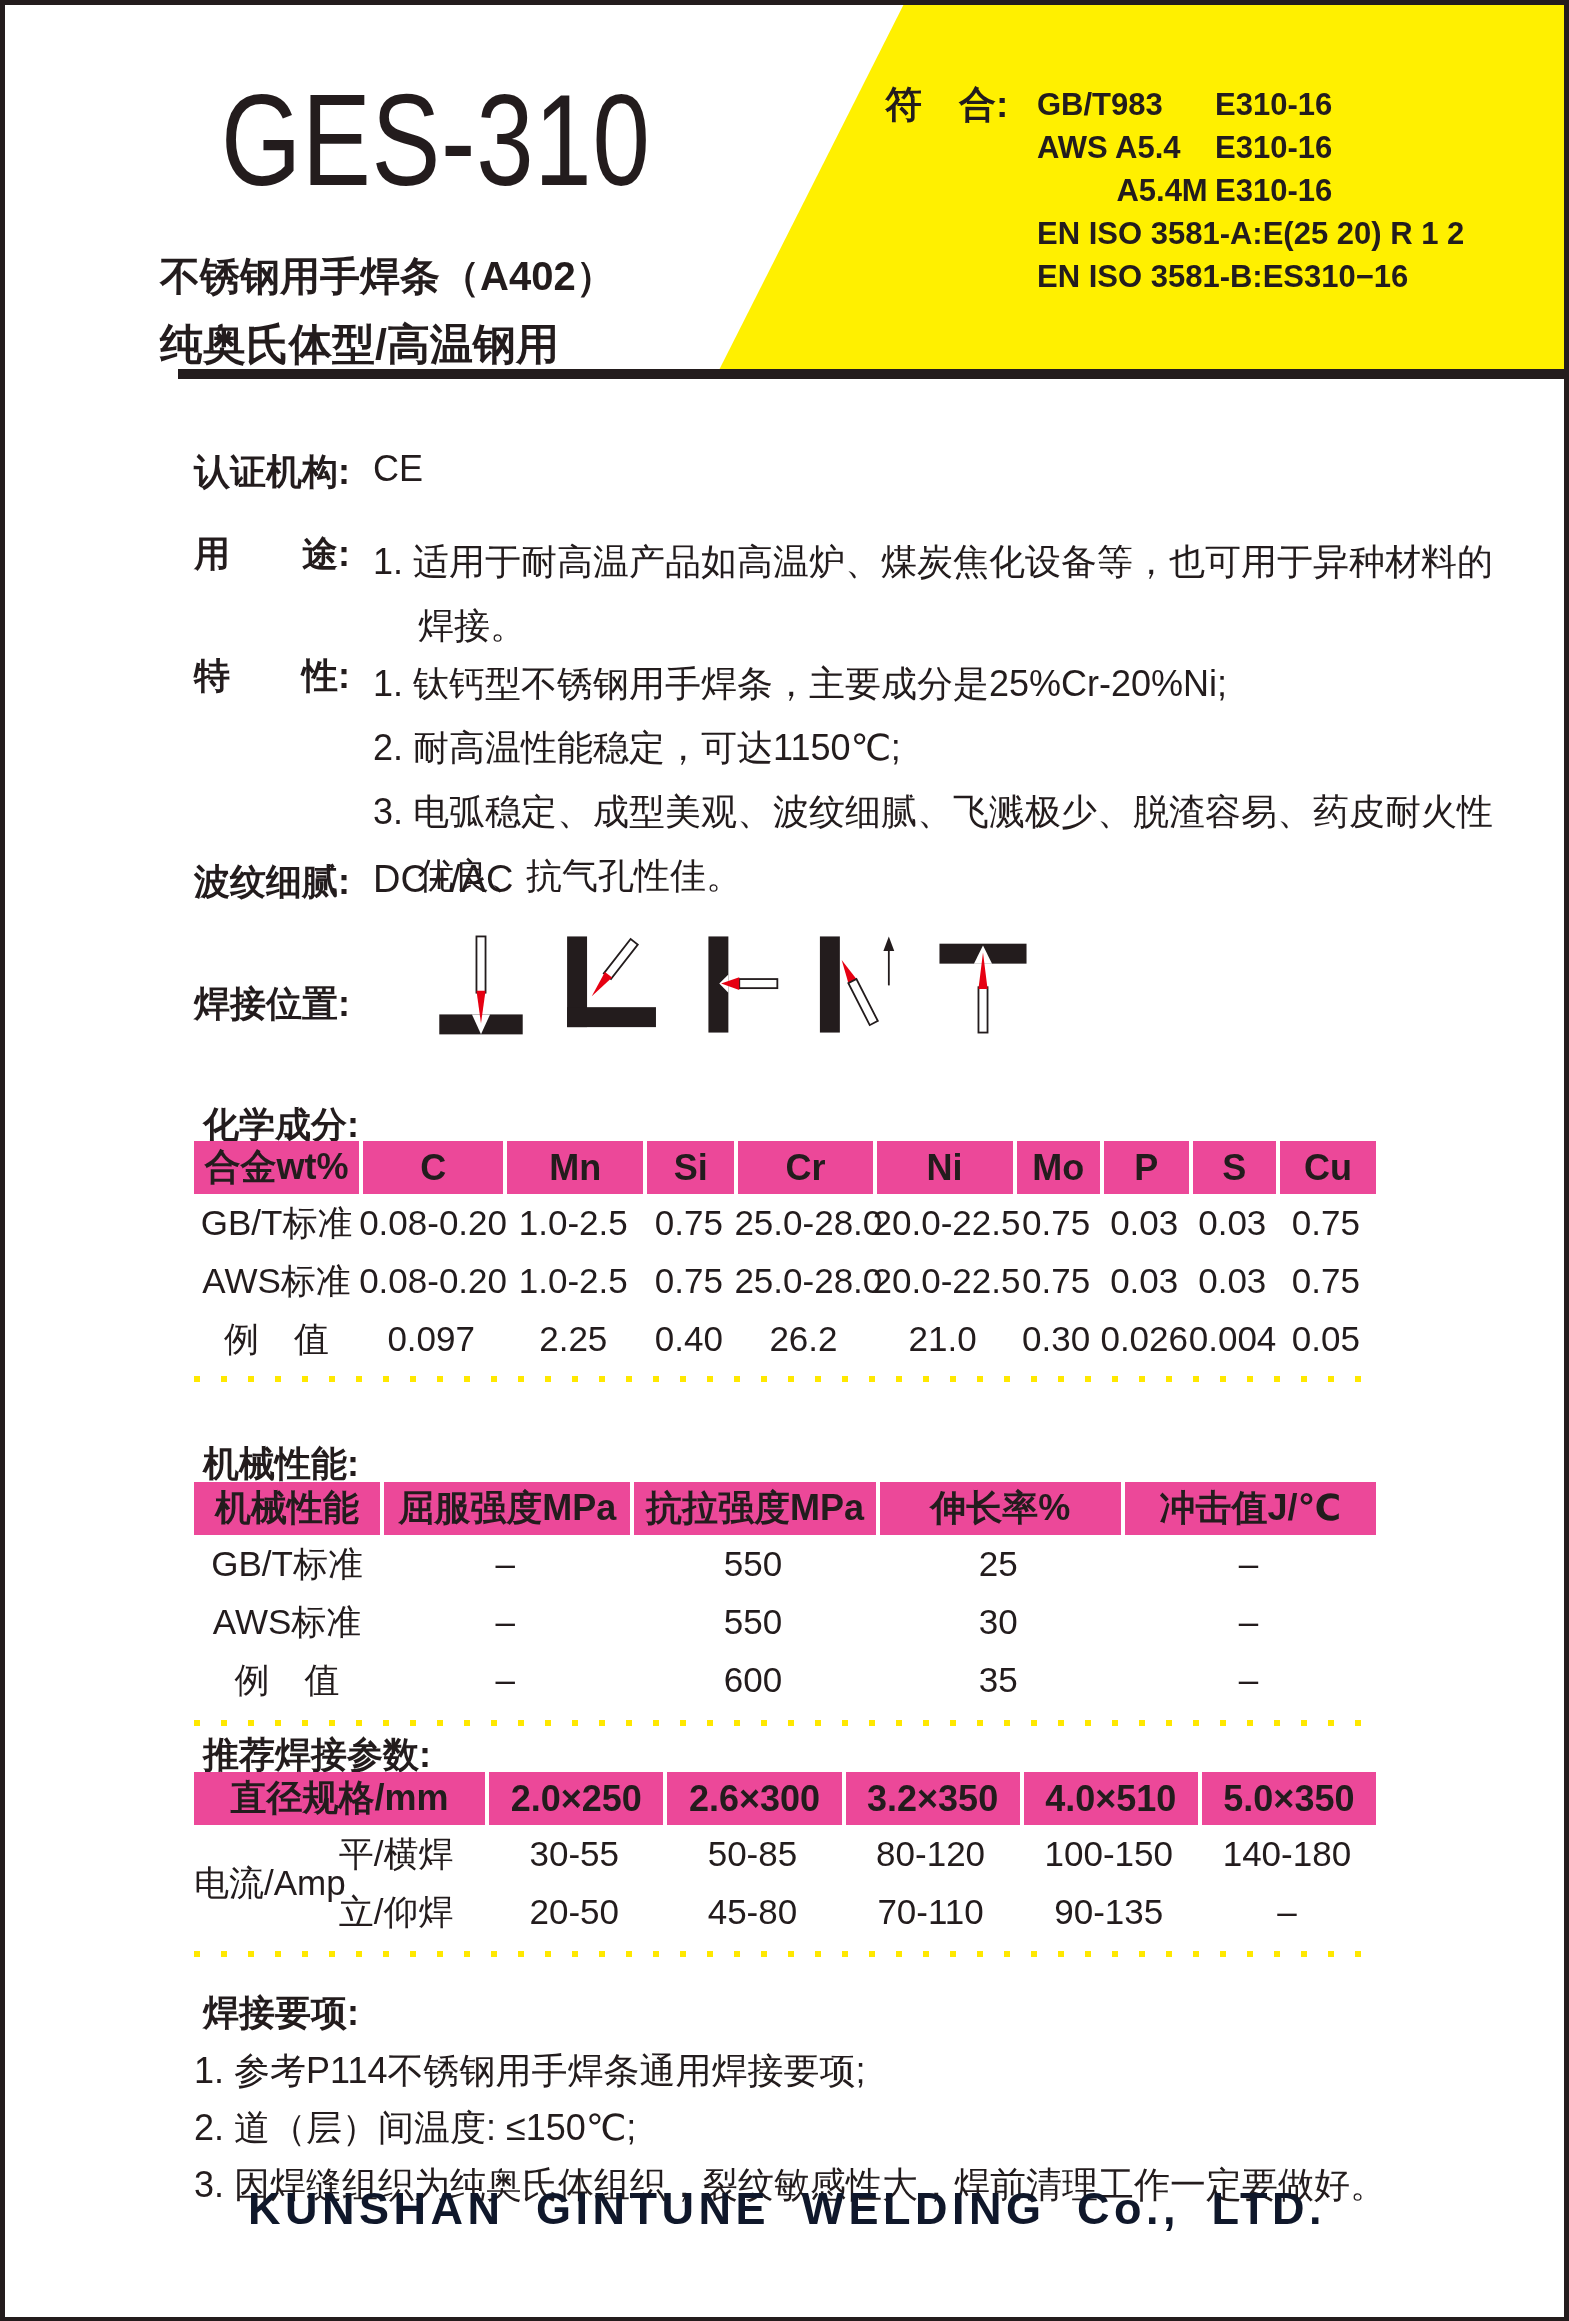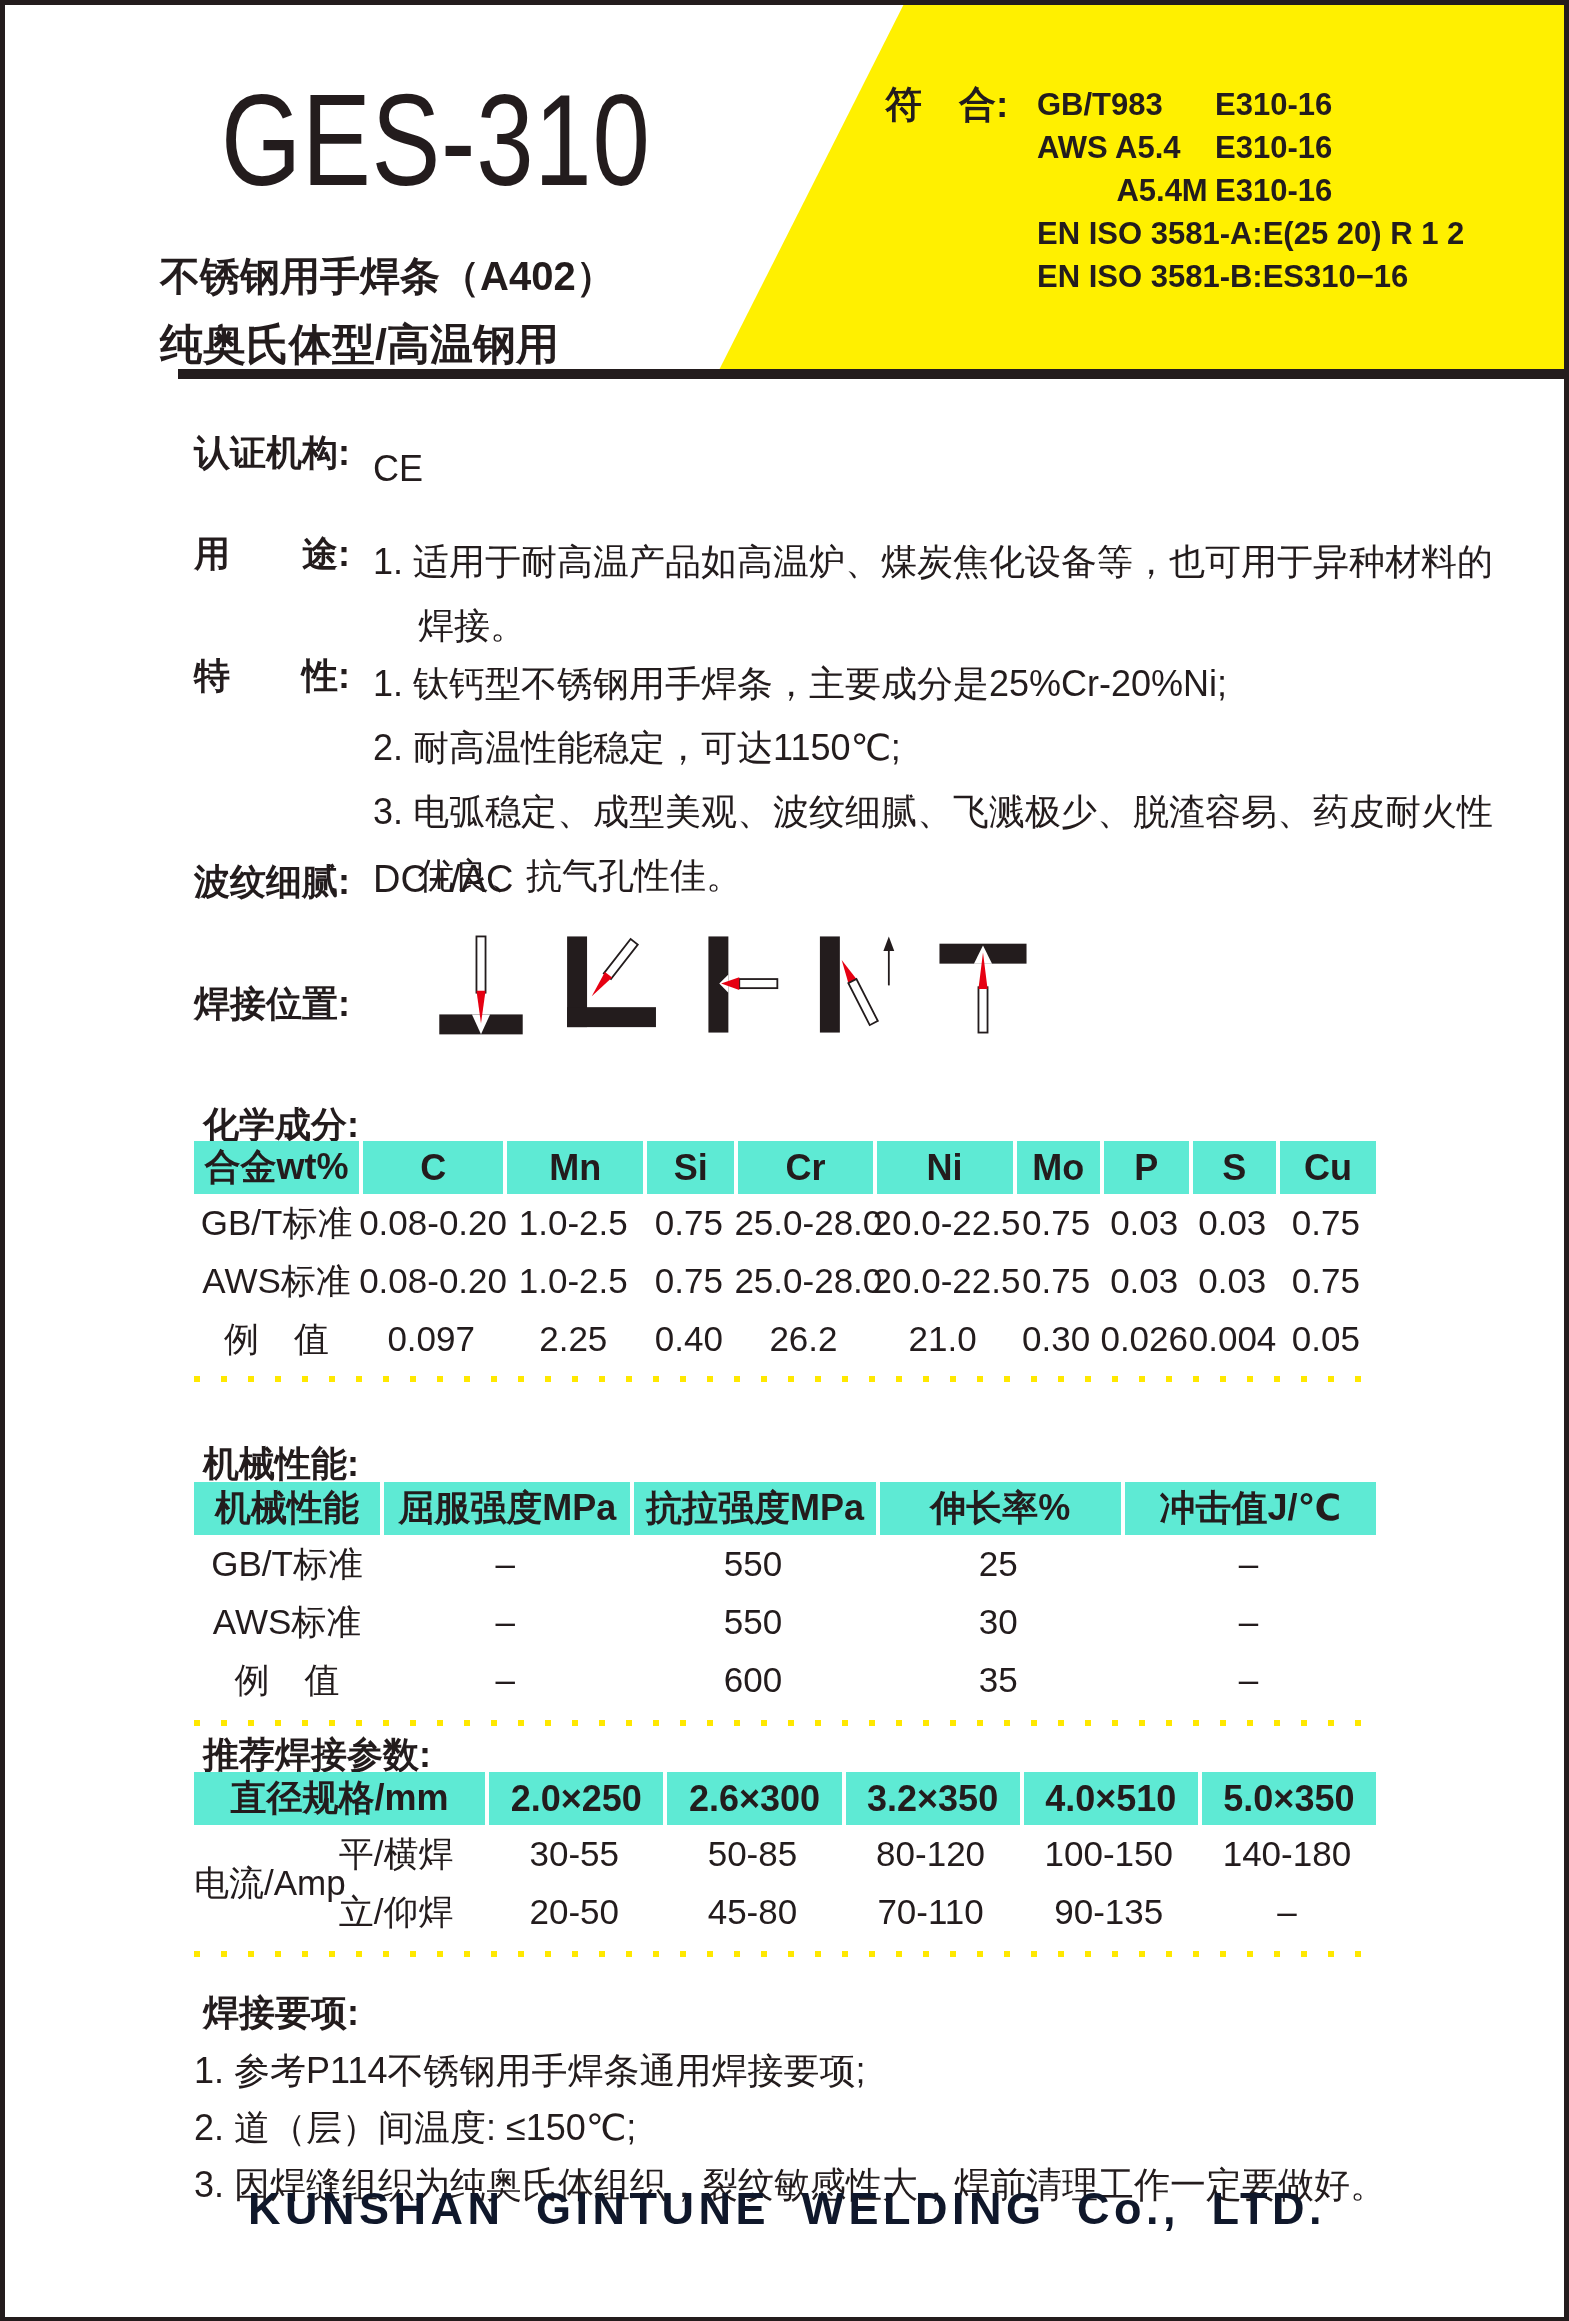--- a/index.html
+++ b/index.html
@@ -33,21 +33,21 @@
   .val { position:absolute; left:368px; font-size:36px; white-space:nowrap; }
   .para { position:absolute; left:368px; font-size:36px; line-height:64px; white-space:nowrap; }
   .para .cont { padding-left:45px; }
   
   .pos-row { position:absolute; left:425px; top:926px; display:flex; gap:23.6px; }
   .pos-row svg { display:block; }
   
   .sec-title { position:absolute; left:198px; font-size:36px; font-weight:700; white-space:nowrap; }
   table.tbl { position:absolute; left:189px; width:1182px; border-collapse:separate; border-spacing:0; table-layout:fixed; }
   .tbl th {
-    background:#5eead4; font-size:36px; font-weight:700; height:53px;
+    background:#ec4899; font-size:36px; font-weight:700; height:53px;
     text-align:center; vertical-align:middle; padding:0; white-space:nowrap;
   }
   .tbl th + th { border-left:4.5px solid #fff; }
   .tbl td { font-size:35px; font-weight:400; text-align:center; vertical-align:middle; padding:0; white-space:nowrap; }
   .chem td, .mech td, .prm td { height:58px; }
   .dots {
     position:absolute; left:189px; width:1182px; height:6.4px;
     background:repeating-linear-gradient(to right,#ffe800 0 6.4px, transparent 6.4px 27px);
   }
   
@@ -79,21 +79,21 @@
         <span class="spec">AWS A5.4</span><span class="grade">E310-16</span>
       </div>
       <div class="stds-row ra">
         <span class="spec">A5.4M</span><span class="grade">E310-16</span>
       </div>
       <div class="stds-line">EN ISO 3581-A:E(25 20) R 1 2</div>
       <div class="stds-line">EN ISO 3581-B:ES310−16</div>
     </div>
   </div>
 
-  <div class="lbl" style="top:424px">认证机构:</div>
+  <div class="lbl" style="top:443px">认证机构:</div>
   <div class="val" style="top:443px">CE</div>
 
   <div class="lbl" style="top:525px">用　　途:</div>
   <div class="para" style="top:525px">
     <div>1. 适用于耐高温产品如高温炉、煤炭焦化设备等，也可用于异种材料的</div>
     <div class="cont">焊接。</div>
   </div>
 
   <div class="lbl" style="top:647px">特　　性:</div>
   <div class="para" style="top:647px">

